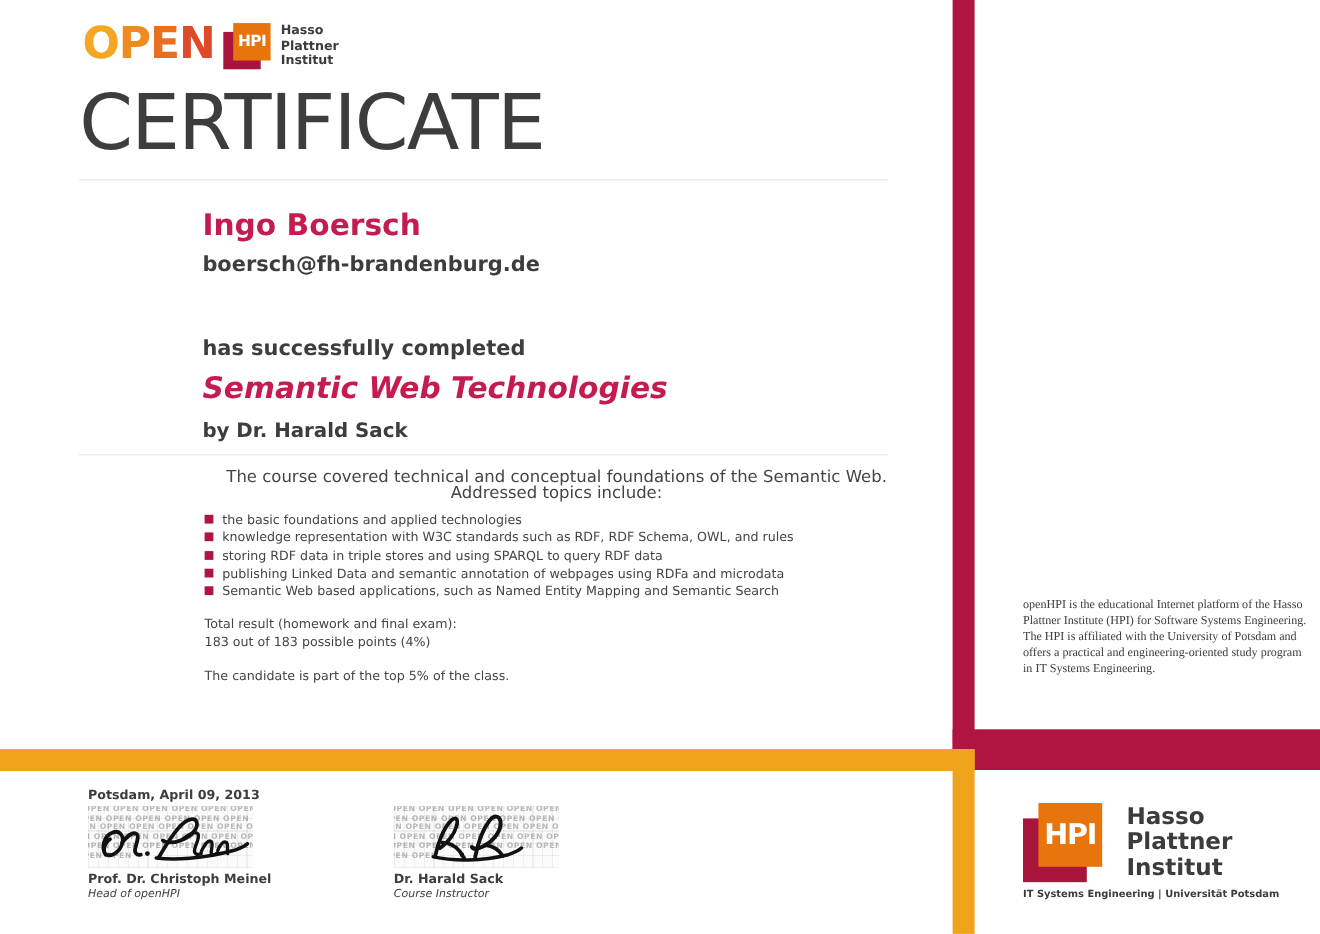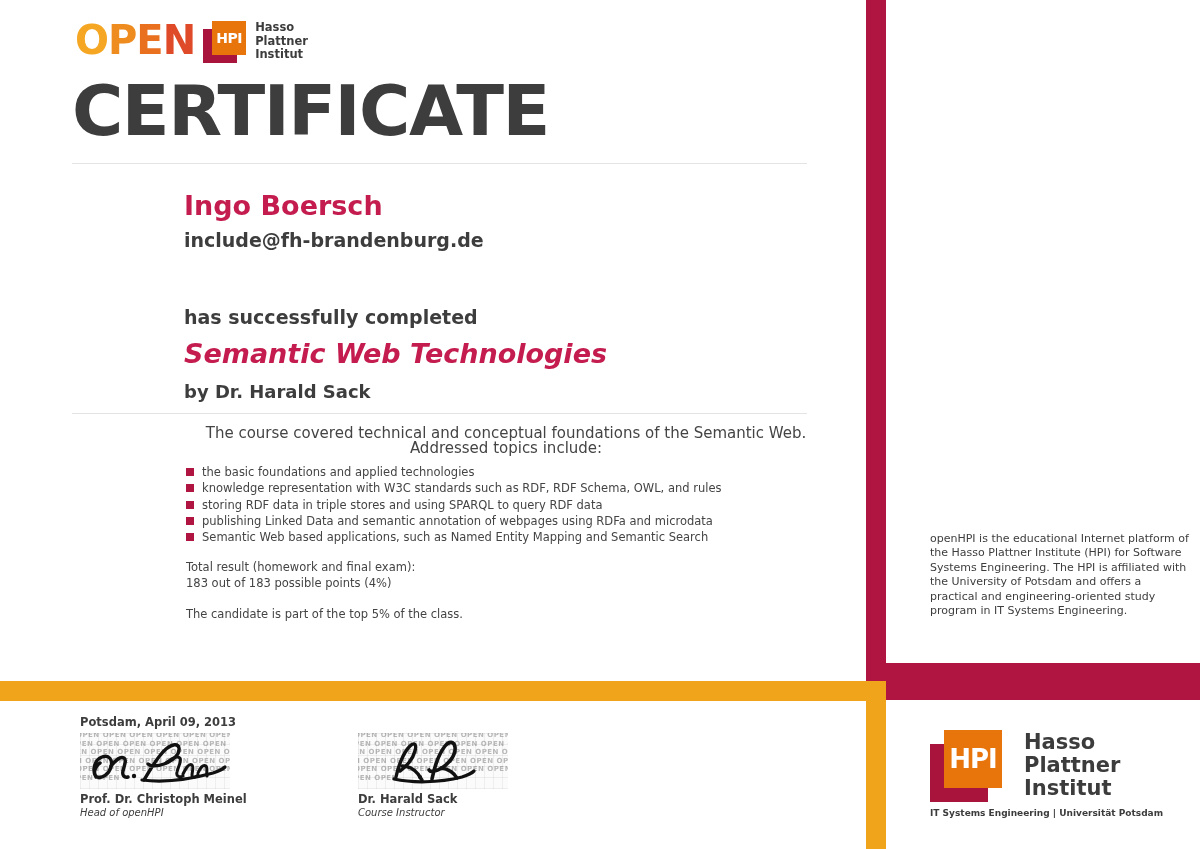--- a/index.html
+++ b/index.html
@@ -119,21 +119,21 @@
     font-weight: bold;
     line-height: 13.5px;
   }
 
   
   .cert-title {
     position: absolute;
     left: 72px;
     top: 74px;
     font-size: 70px;
-    font-weight: bold;
+    font-weight: normal;
     letter-spacing: -1.5px;
     color: #3d3d3d;
     line-height: 74px;
   }
   .rule {
     position: absolute;
     background: #e4e4e4;
     height: 1px;
   }
   .rule-1 { left: 72px; top: 163px; width: 735px; }
@@ -233,25 +233,26 @@
     font-size: 11.5px;
     color: #444444;
     line-height: 15.8px;
   }
   .result-gap { height: 15px; }
 
   
   .openhpi-about {
     position: absolute;
     left: 930px;
-    top: 532px;
+    top: 543px;
     width: 262px;
     font-size: 11px;
     color: #3d3d3d;
     line-height: 14.4px;
+    font-family: Liberation Serif, serif;
   }
 
   
   .sig-block { position: absolute; }
   .sig-1 { left: 80px; top: 714px; }
   .sig-2 { left: 358px; top: 714px; }
 
   .sig-date {
     font-size: 11.5px;
     color: #3d3d3d;
@@ -395,21 +396,21 @@
       <div>Hasso</div>
       <div>Plattner</div>
       <div>Institut</div>
     </div>
   </div>
 
   <div class="cert-title">CERTIFICATE</div>
   <div class="rule rule-1"></div>
 
   <div class="recipient-name">Ingo Boersch</div>
-  <div class="recipient-email">include@fh-brandenburg.de</div>
+  <div class="recipient-email">boersch@fh-brandenburg.de</div>
 
   <div class="completed-line">has successfully completed</div>
   <div class="course-title">Semantic Web Technologies</div>
   <div class="course-instructor">by Dr. Harald Sack</div>
 
   <div class="rule rule-2"></div>
 
   <div class="desc-block">
     <div class="desc-intro">The course covered technical and conceptual foundations of the Semantic Web. Addressed topics include:</div>
     <ul class="topic-list">

